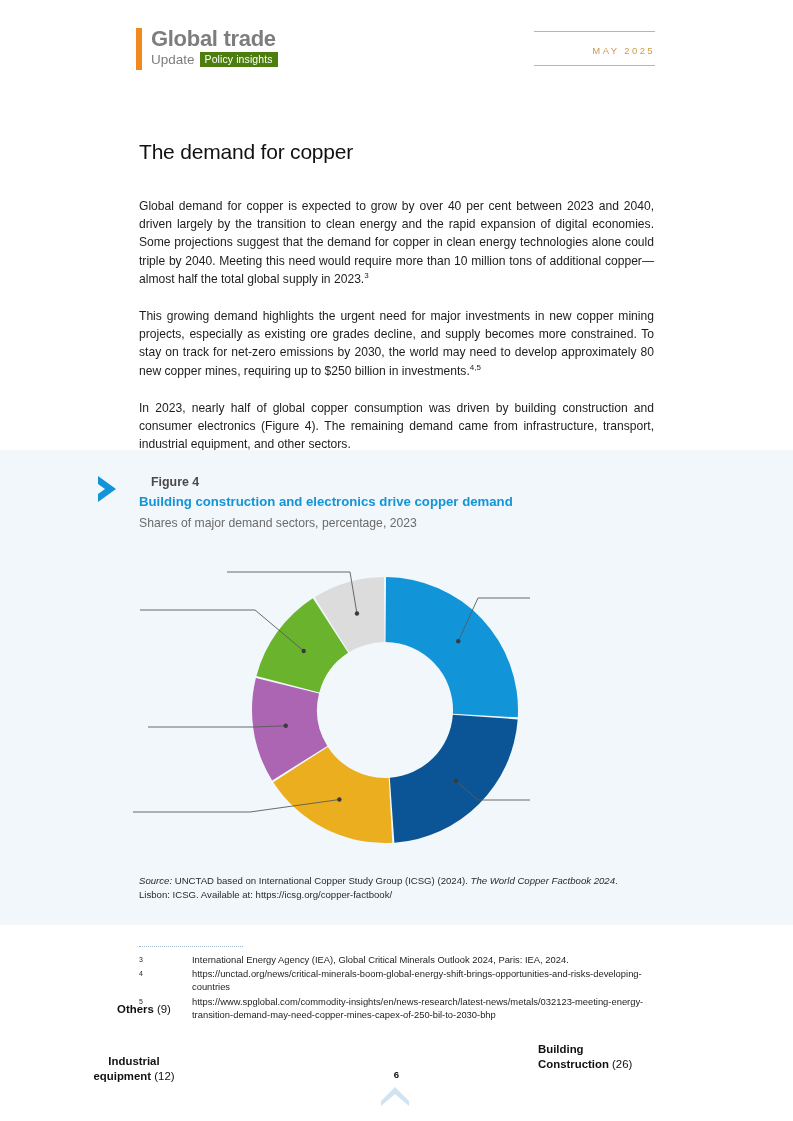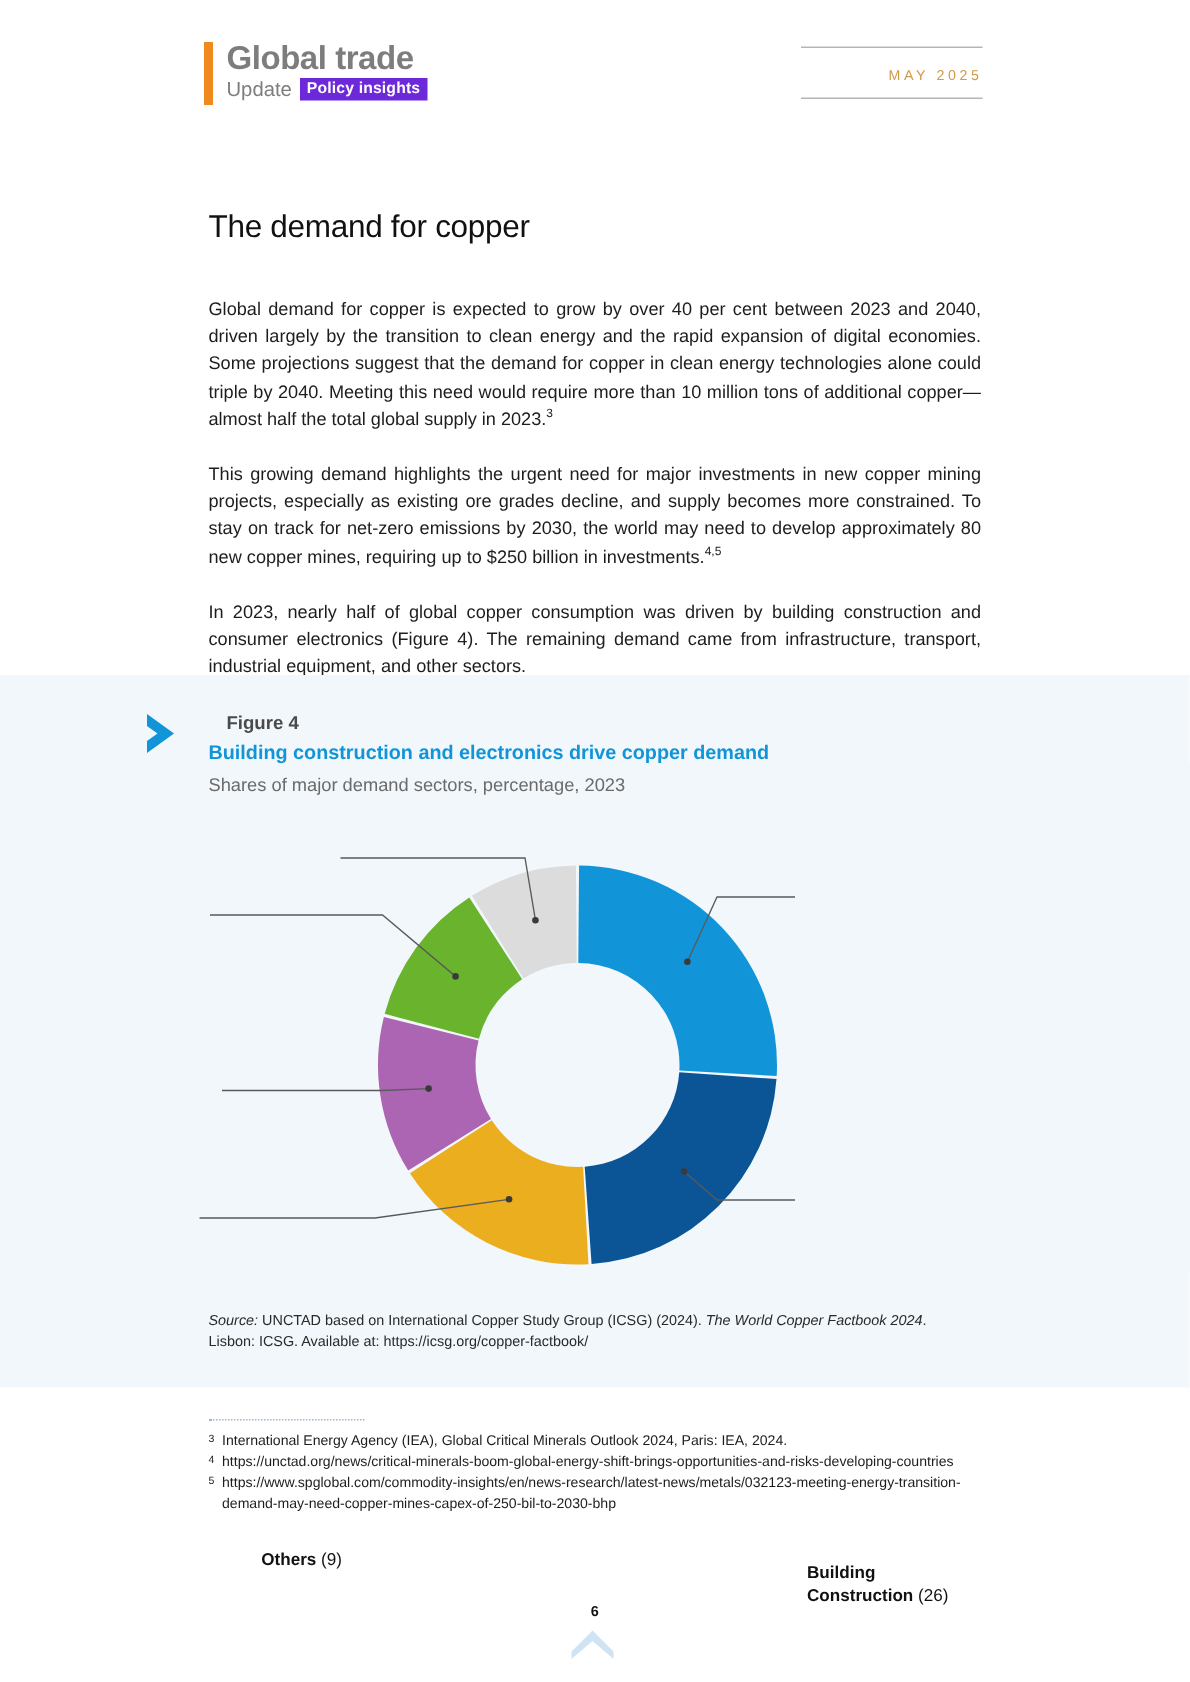--- a/index.html
+++ b/index.html
@@ -48,24 +48,24 @@
   .brand-sub-row {
     display: flex;
     align-items: center;
     gap: 5px;
   }
   .brand-update {
     font-size: 13.5px;
     color: #7d7d7d;
   }
   .brand-badge {
-    background: #6d28d9;
+    background: #4d7c0f;
     color: #ffffff;
     font-size: 10.5px;
-    font-weight: bold;
+    font-weight: normal;
     padding: 2px 5px 2.5px 5px;
     letter-spacing: 0.1px;
     line-height: 1;
   }
   .date-box {
     position: absolute;
     left: 534px;
     top: 31px;
     width: 121px;
     border-top: 1.4px solid #b5b5b5;
@@ -161,21 +161,21 @@
   .chart-svg { display: block; }
   .lbl {
     position: absolute;
     font-size: 11.4px;
     line-height: 15.4px;
     color: #111111;
   }
   .lbl b { font-weight: bold; }
   .lbl .num { font-weight: normal; }
   .lbl.right { text-align: left; }
-  .lbl.left { text-align: right; margin-top: 31px; }
+  .lbl.left { text-align: center; }
 
   
   .source-note {
     position: absolute;
     left: 139px;
     top: 874px;
     width: 500px;
     font-size: 9.6px;
     line-height: 13.6px;
     color: #2a2a2a;
@@ -194,20 +194,21 @@
     height: 0;
     border-top: 1.3px dotted #9fb6c9;
     margin-bottom: 6px;
   }
   .fn-item {
     display: flex;
     font-size: 9.4px;
     line-height: 13.2px;
     color: #1d1d1d;
     margin-bottom: 1px;
+    gap: 44px;
   }
   .fn-mark {
     font-size: 7px;
     vertical-align: super;
     width: 9px;
     flex: 0 0 9px;
     line-height: 13.2px;
   }
   .fn-text { flex: 1 1 auto; }
 
@@ -304,20 +305,25 @@
       <b>Building</b><br>
       <b>Construction</b>
       <span class="num">(26)</span>
     </div>
 
     <div class="lbl left" style="left:60px; top:552px; width:168px;">
       <b>Others</b>
       <span class="num">(9)</span>
     </div>
 
+    <div class="lbl left" style="left:40px; top:604px; width:188px;">
+      <b>Industrial</b><br>
+      <b>equipment</b>
+      <span class="num">(12)</span>
+    </div>
 
   </div>
 
   <div class="source-note">
     <i>Source:</i><span> UNCTAD based on International Copper Study Group (ICSG) (2024). </span><i>The World Copper Factbook 2024</i><span>. Lisbon: ICSG. Available at: https://icsg.org/copper-factbook/</span>
   </div>
 
   <div class="footnotes">
     <div class="fn-rule"></div>
     <div class="fn-item">

